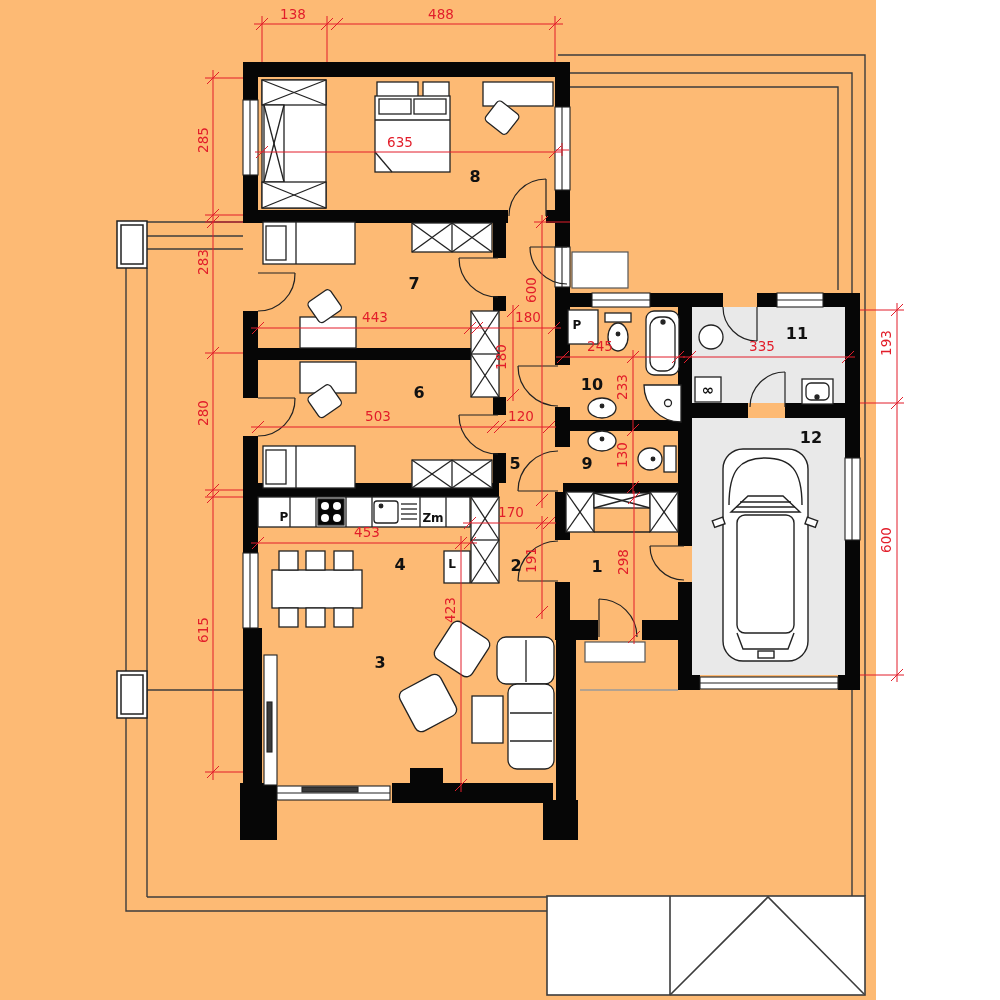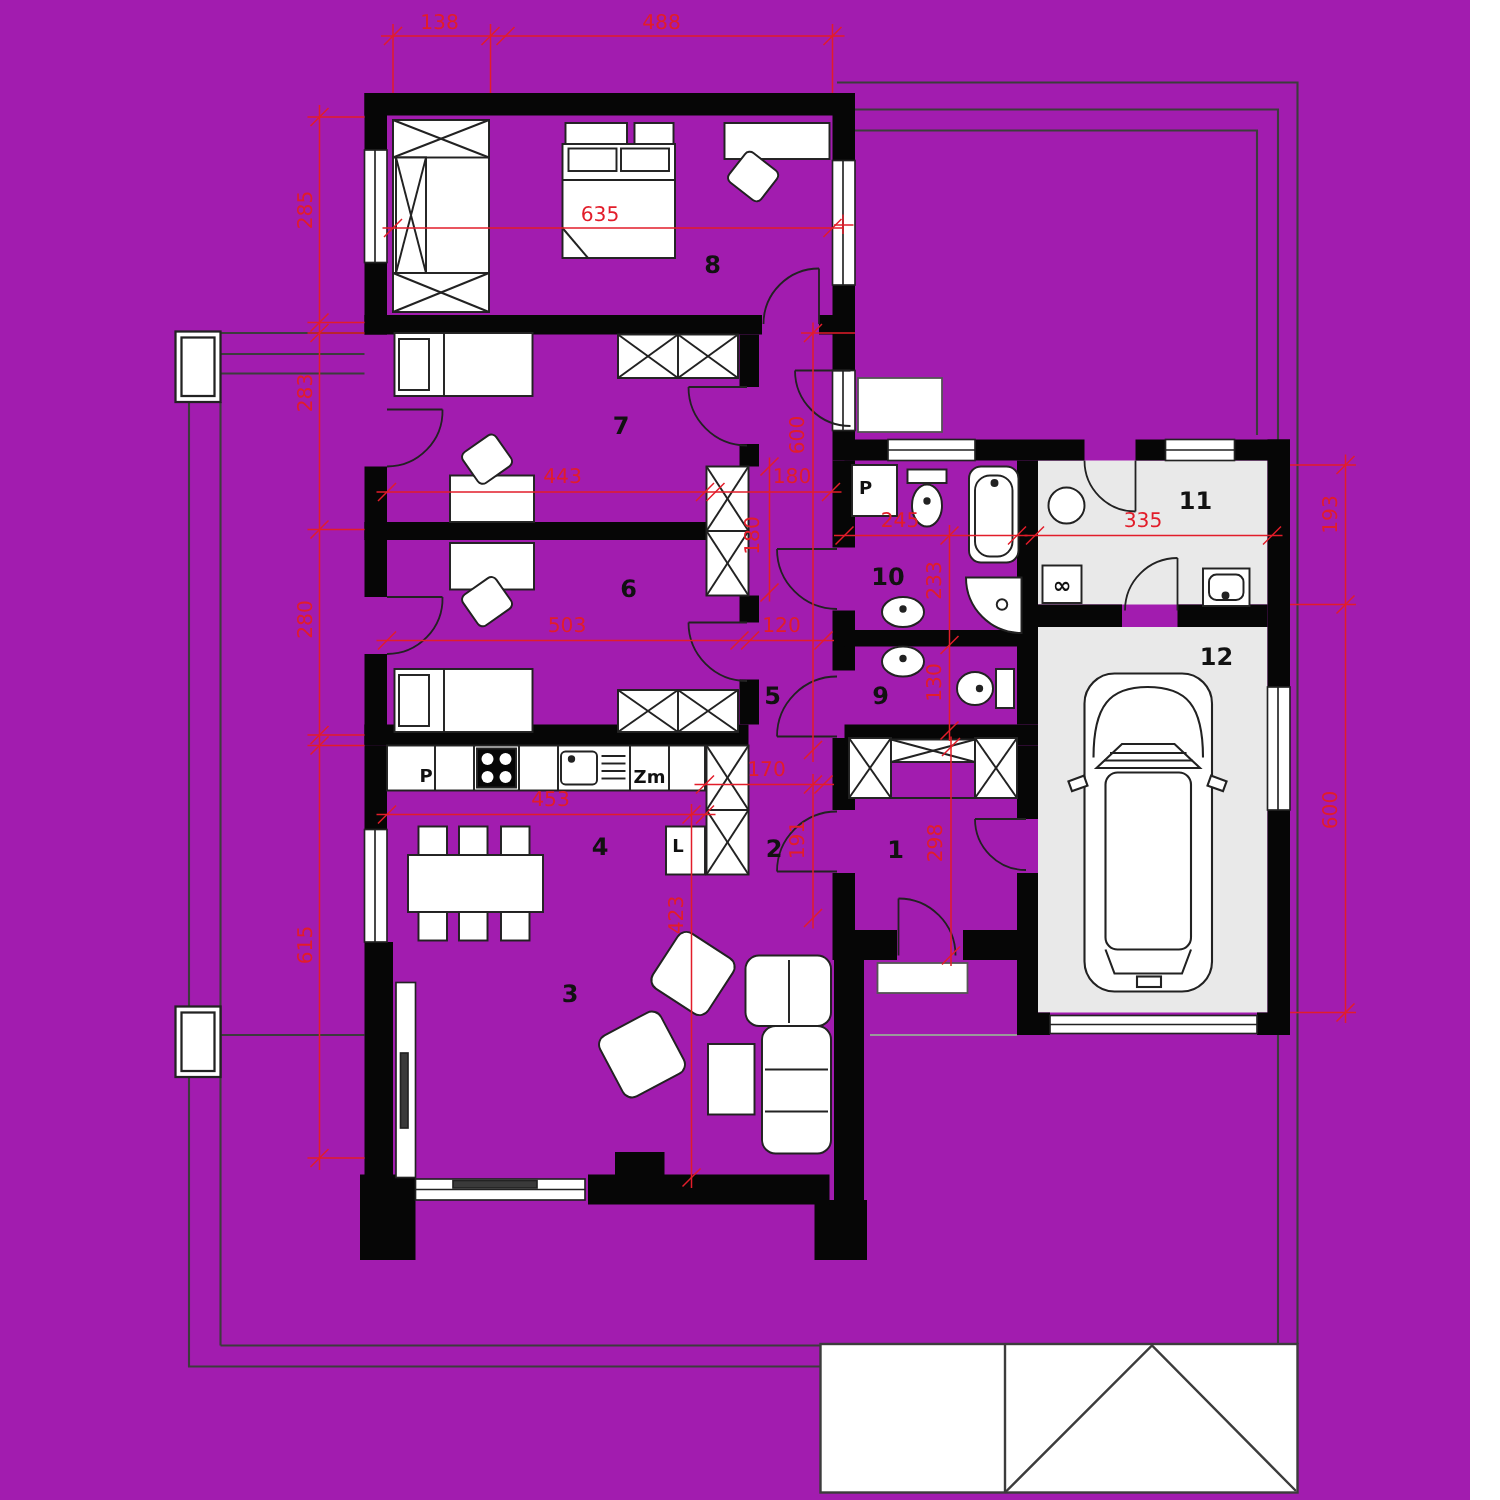--- a/index.html
+++ b/index.html
@@ -1,16 +1,16 @@
 <!DOCTYPE html>
 <html><head>
 <meta charset="utf-8">
 <style>
   html,body{margin:0;padding:0;background:#ffffff;}
-  .stage{width:980px;height:1000px;position:relative;background:#a21caf;
+  .stage{width:876px;height:1000px;position:relative;background:#fdba74;
          font-family:"DejaVu Sans","Liberation Sans",sans-serif;}
   svg text{font-family:"DejaVu Sans","Liberation Sans",sans-serif;}
   .dimtxt{fill:#e21d2a;font-size:13.5px;}
   .roomtxt{fill:#111;font-size:16px;font-weight:bold;}
   .lbltxt{fill:#111;font-size:12px;font-weight:bold;}
 </style>
 </head>
 <body>
 
 <div class="stage">

